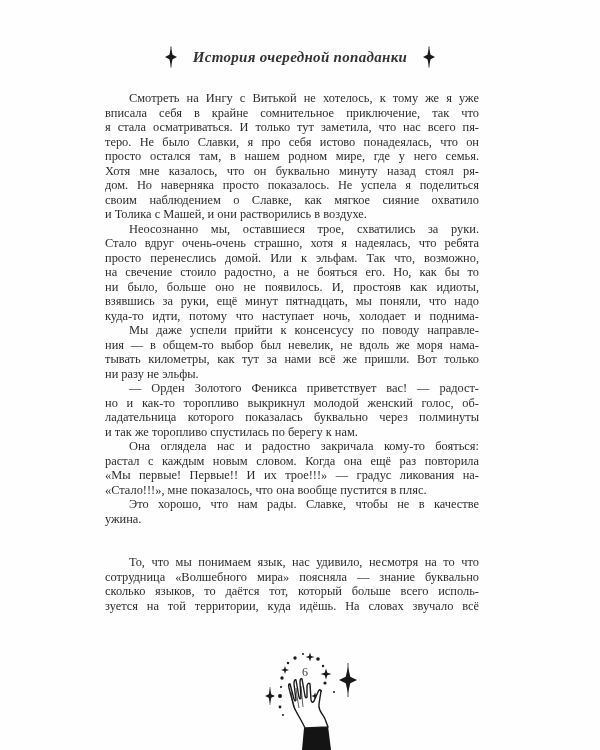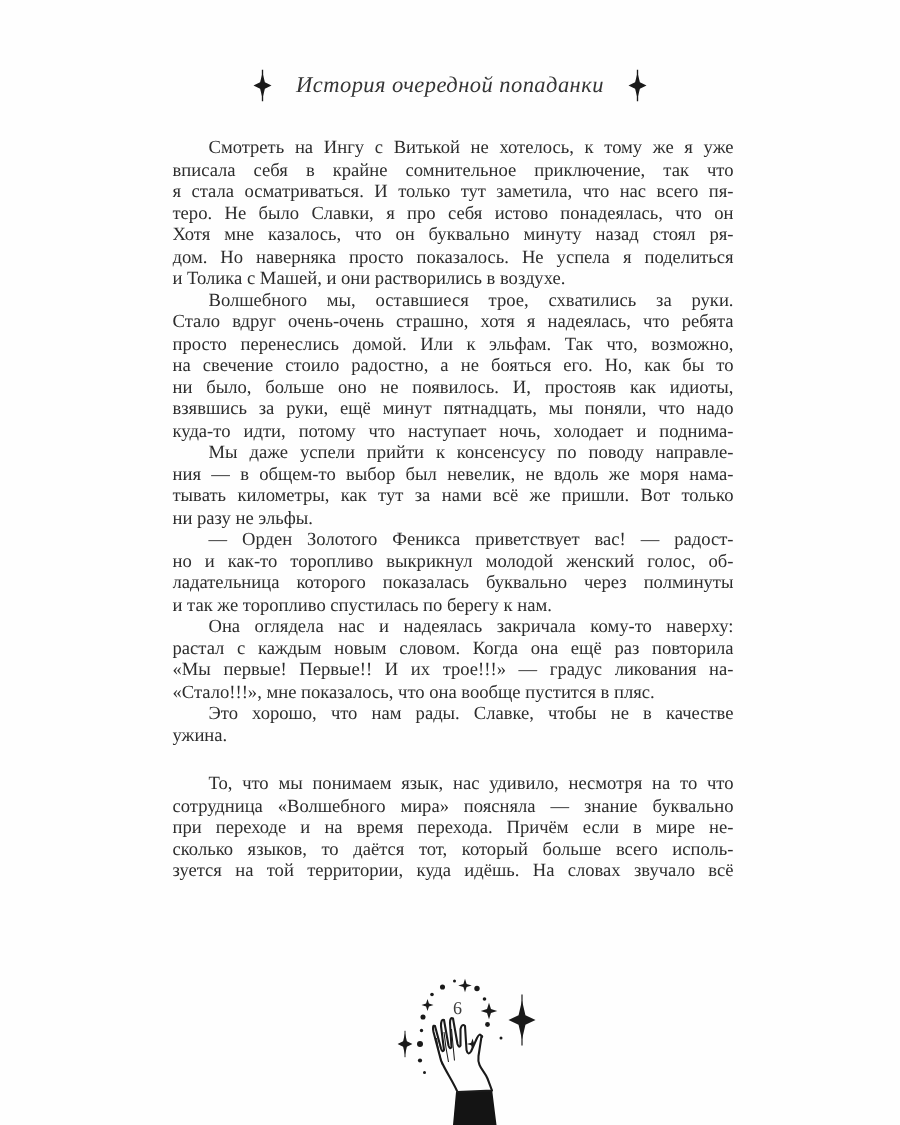--- a/index.html
+++ b/index.html
@@ -10,39 +10,39 @@
     position:relative;
     overflow:hidden;
   }
   .page{
     position:absolute;inset:0;
     background:#fefefe;
   }
   
   .chapter-header{
     position:absolute;top:46px;left:0;width:600px;
-    display:flex;justify-content:center;align-items:center;gap:14px;
+    display:flex;justify-content:center;align-items:center;gap:14px;font-weight:bold;
   }
   .chapter-title{
     font-style:italic;
     font-size:15px;
     color:#343434;
     letter-spacing:.3px;
     white-space:nowrap;
   }
   .ornament{display:block;}
   
   .page-body{
     position:absolute;
-    left:115px;top:91px;width:374px;
+    left:105px;top:91px;width:374px;
     font-size:12.4px;
     color:#2d2d2d;
   }
   .para{margin:0;}
-  .para.break{margin-top:18px;}
+  .para.break{margin-top:29px;}
   .line{
     height:14.5px;line-height:14.5px;
     text-align:justify;
     text-align-last:justify;
     overflow:hidden;
     white-space:nowrap;
   }
   .line.last{text-align-last:left;}
   .line.first{padding-left:24px;}
   
@@ -75,59 +75,60 @@
       </g>
     </svg>
   </div>
 
   <div class="page-body">
       <div class="para">
         <div class="line first">Смотреть на Ингу с Витькой не хотелось, к тому же я уже</div>
         <div class="line">вписала себя в крайне сомнительное приключение, так что</div>
         <div class="line">я стала осматриваться. И только тут заметила, что нас всего пя-</div>
         <div class="line">теро. Не было Славки, я про себя истово понадеялась, что он</div>
+        <div class="line">просто остался там, в нашем родном мире, где у него семья.</div>
         <div class="line">Хотя мне казалось, что он буквально минуту назад стоял ря-</div>
         <div class="line">дом. Но наверняка просто показалось. Не успела я поделиться</div>
+        <div class="line">своим наблюдением о Славке, как мягкое сияние охватило</div>
         <div class="line last">и Толика с Машей, и они растворились в воздухе.</div>
       </div>
       <div class="para">
-        <div class="line first">Волшебного мы, оставшиеся трое, схватились за руки.</div>
+        <div class="line first">Неосознанно мы, оставшиеся трое, схватились за руки.</div>
         <div class="line">Стало вдруг очень-очень страшно, хотя я надеялась, что ребята</div>
         <div class="line">просто перенеслись домой. Или к эльфам. Так что, возможно,</div>
         <div class="line">на свечение стоило радостно, а не бояться его. Но, как бы то</div>
         <div class="line">ни было, больше оно не появилось. И, простояв как идиоты,</div>
         <div class="line">взявшись за руки, ещё минут пятнадцать, мы поняли, что надо</div>
         <div class="line">куда-то идти, потому что наступает ночь, холодает и поднима-</div>
       </div>
       <div class="para">
         <div class="line first">Мы даже успели прийти к консенсусу по поводу направле-</div>
         <div class="line">ния — в общем-то выбор был невелик, не вдоль же моря нама-</div>
         <div class="line">тывать километры, как тут за нами всё же пришли. Вот только</div>
         <div class="line last">ни разу не эльфы.</div>
       </div>
       <div class="para">
         <div class="line first">— Орден Золотого Феникса приветствует вас! — радост-</div>
         <div class="line">но и как-то торопливо выкрикнул молодой женский голос, об-</div>
         <div class="line">ладательница которого показалась буквально через полминуты</div>
         <div class="line last">и так же торопливо спустилась по берегу к нам.</div>
       </div>
       <div class="para">
-        <div class="line first">Она оглядела нас и надеялась закричала кому-то наверху:</div>
+        <div class="line first">Она оглядела нас и радостно закричала кому-то бояться:</div>
         <div class="line">растал с каждым новым словом. Когда она ещё раз повторила</div>
         <div class="line">«Мы первые! Первые!! И их трое!!!» — градус ликования на-</div>
         <div class="line last">«Стало!!!», мне показалось, что она вообще пустится в пляс.</div>
       </div>
       <div class="para">
         <div class="line first">Это хорошо, что нам рады. Славке, чтобы не в качестве</div>
         <div class="line last">ужина.</div>
       </div>
       <div class="para break">
         <div class="line first">То, что мы понимаем язык, нас удивило, несмотря на то что</div>
         <div class="line">сотрудница «Волшебного мира» поясняла — знание буквально</div>
-        <div class="line">при переходе и на время перехода. Причём если в мире не-</div>
         <div class="line">сколько языков, то даётся тот, который больше всего исполь-</div>
         <div class="line">зуется на той территории, куда идёшь. На словах звучало всё</div>
       </div>
     </div>
 
   <svg class="footer-art" width="124" height="100" viewBox="0 0 124 100">
 
     <g transform="translate(22,46) scale(0.55)">
       <line x1="0" y1="-16" x2="0" y2="16" stroke="#1a1a1a" stroke-width="1.2"></line>
       <path d="M0,-13 L2.3,-3.2 L9,0 L2.3,3.2 L0,13 L-2.3,3.2 L-9,0 L-2.3,-3.2 Z" fill="#1a1a1a"></path>

